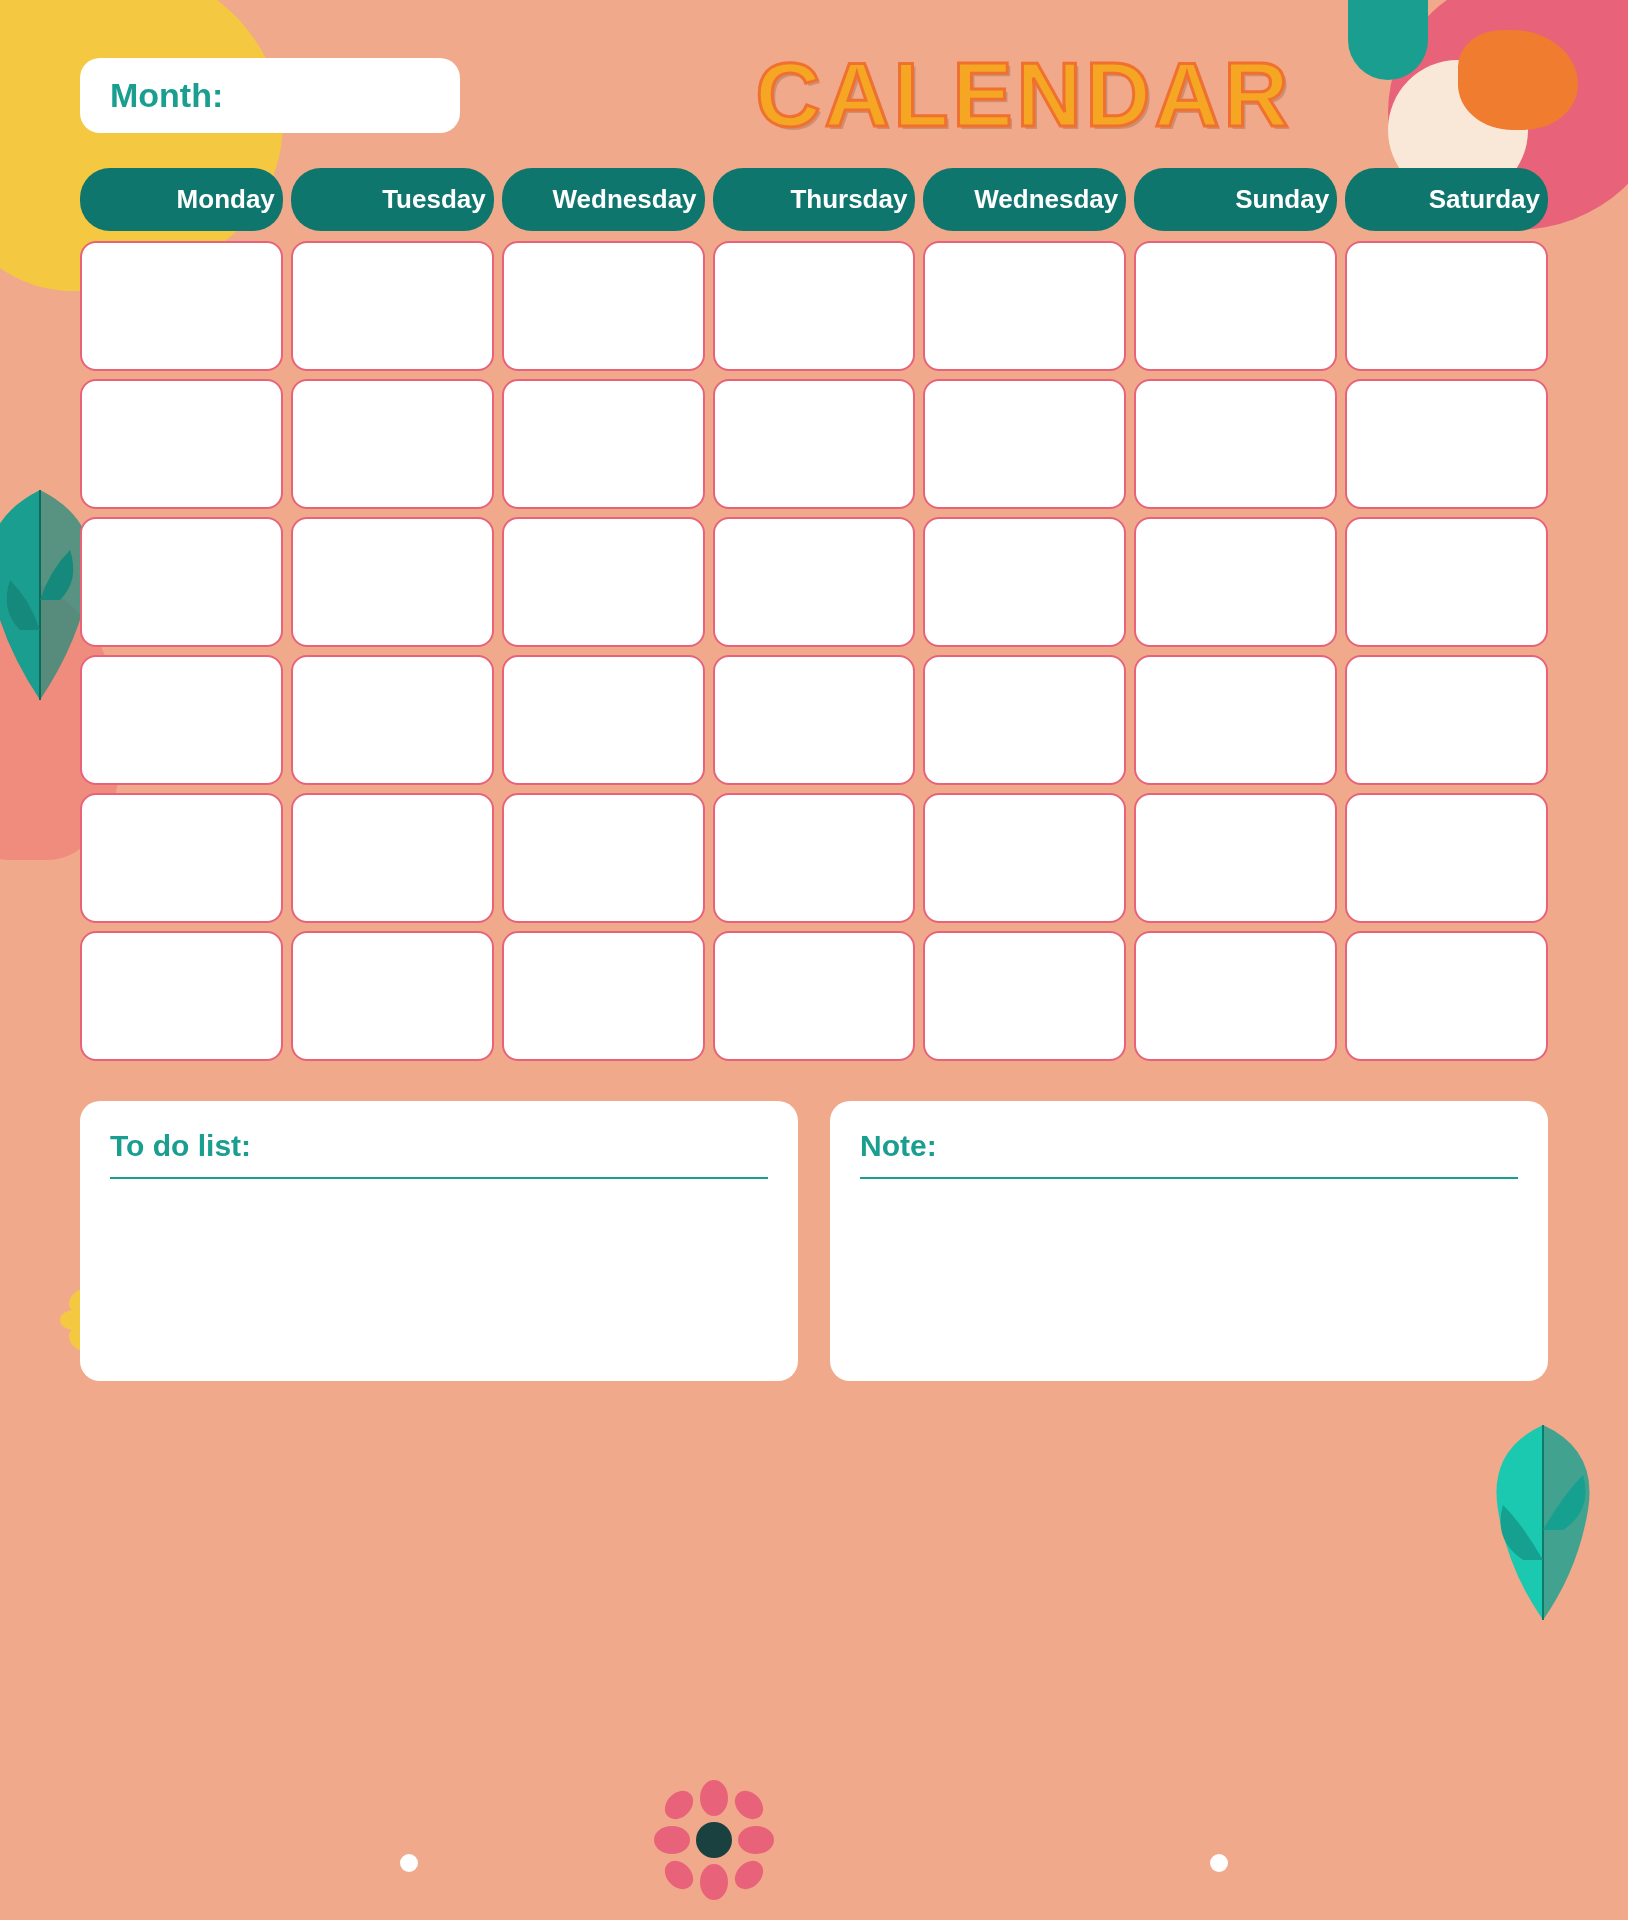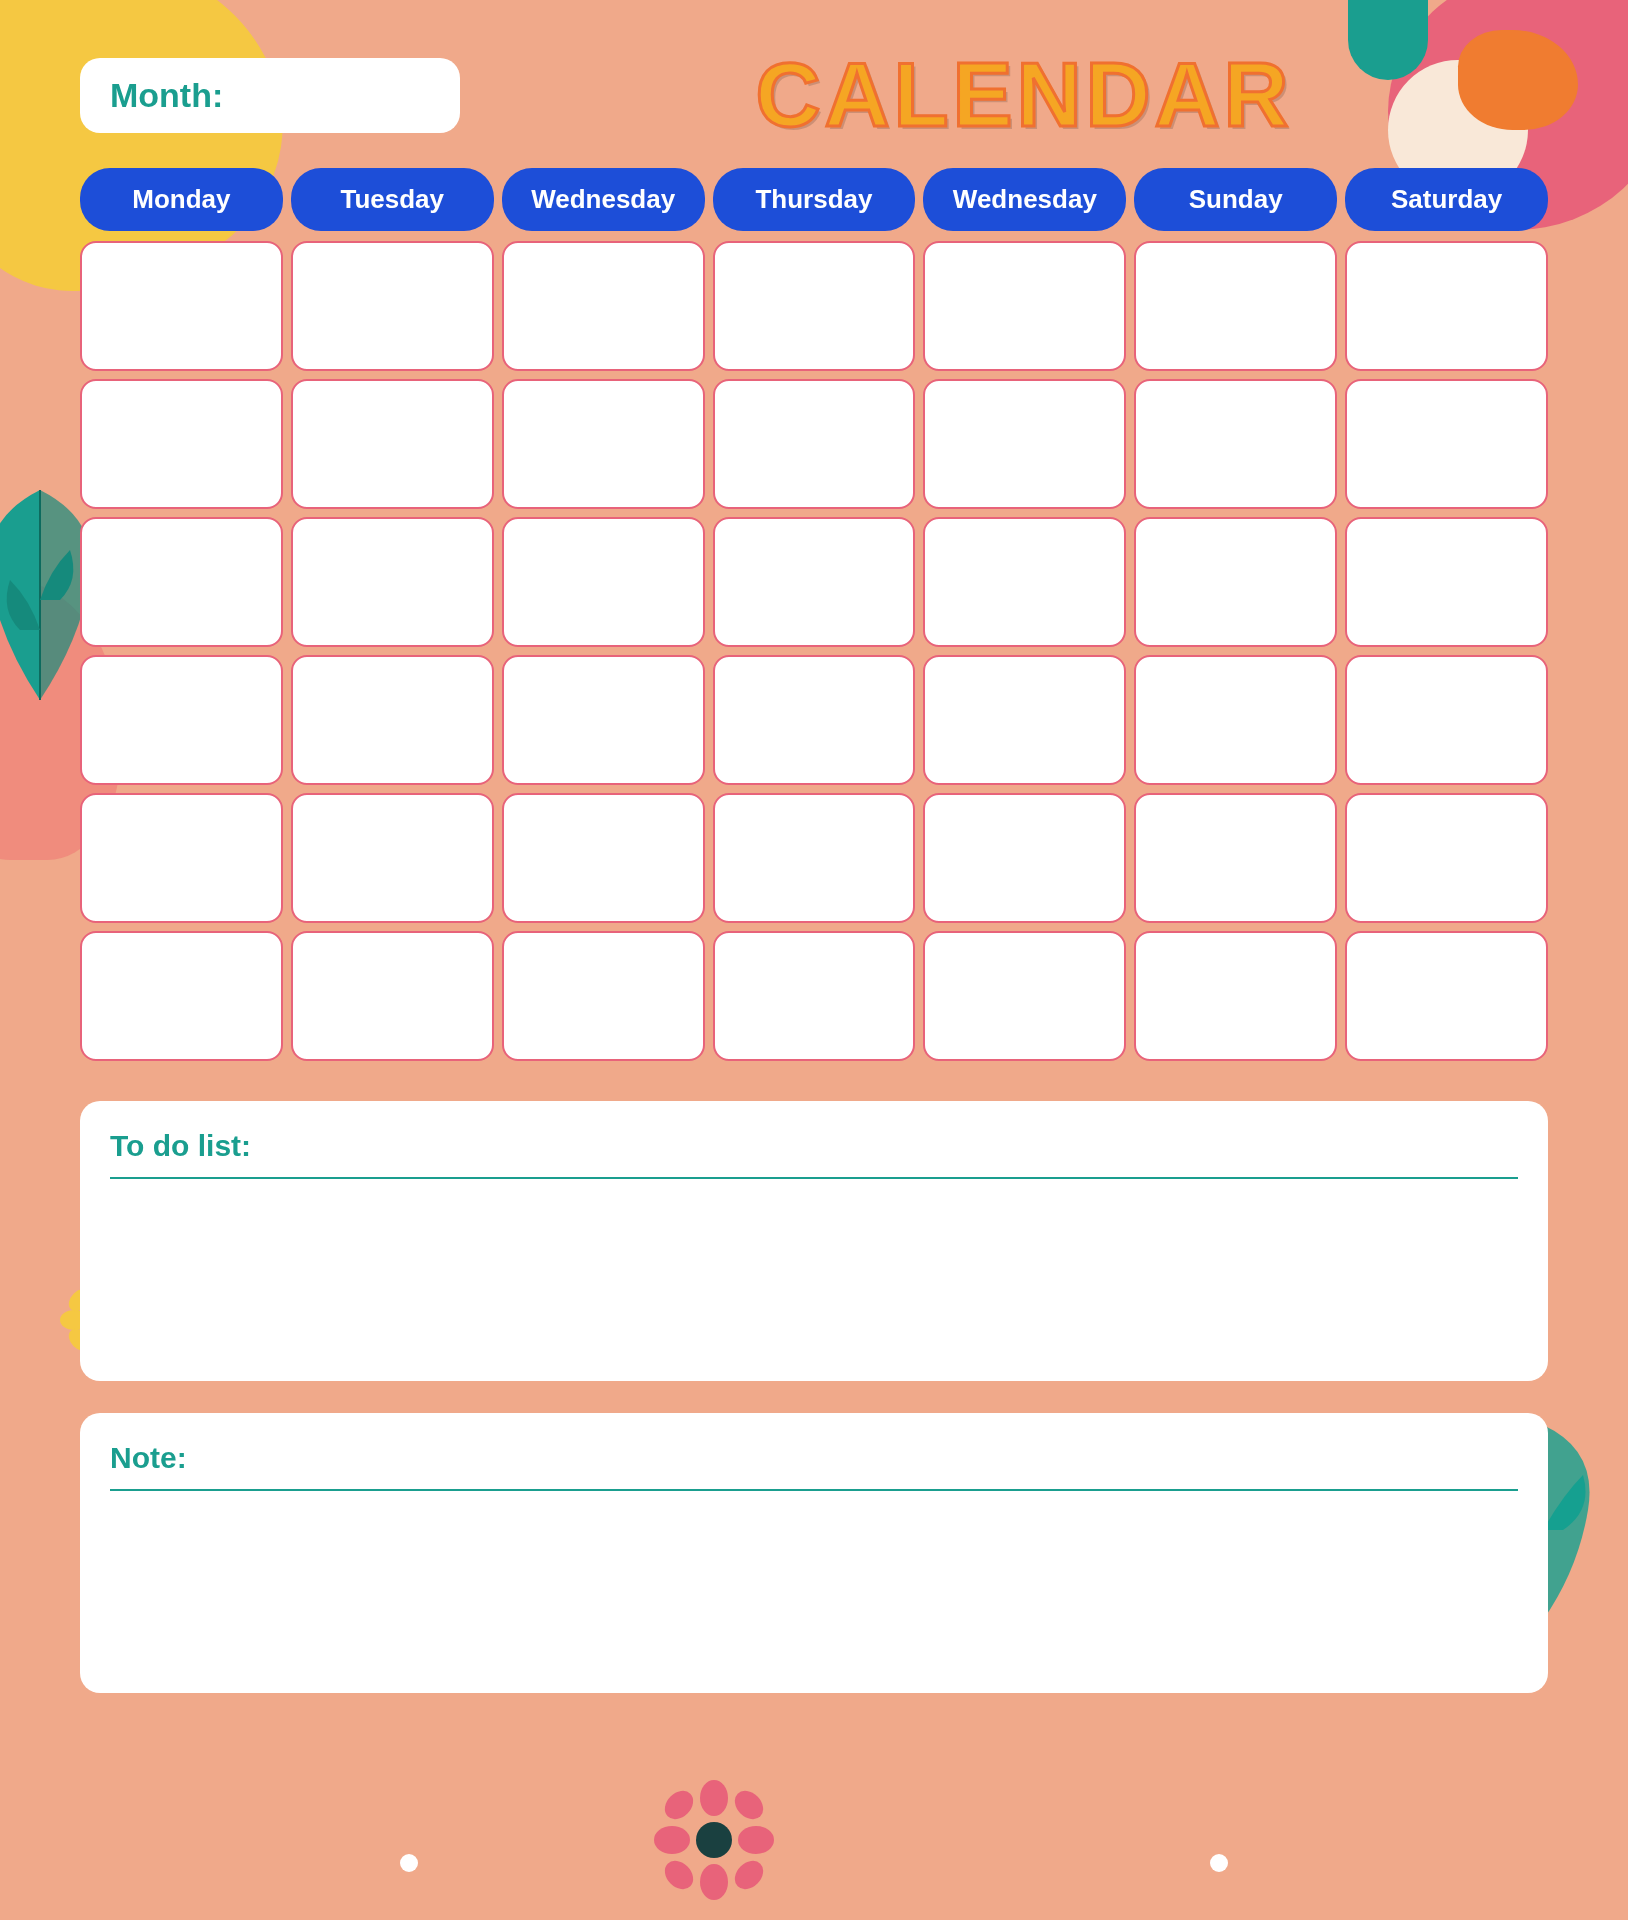--- a/index.html
+++ b/index.html
@@ -180,23 +180,23 @@
 
     
     .day-headers {
       display: grid;
       grid-template-columns: repeat(7, 1fr);
       gap: 8px;
       margin-bottom: 10px;
     }
 
     .day-header {
-      background: #1d4ed8;
+      background: #0f766e;
       color: white;
-      text-align: center;
+      text-align: right;
       padding: 16px 8px;
       border-radius: 30px;
       font-size: 26px;
       font-weight: bold;
     }
 
     
     .calendar-grid {
       display: grid;
       grid-template-columns: repeat(7, 1fr);
@@ -206,21 +206,21 @@
 
     .calendar-cell {
       background: white;
       border: 2px solid #e8637a;
       border-radius: 16px;
     }
 
     
     .bottom-section {
       display: grid;
-      grid-template-columns: 1fr;
+      grid-template-columns: 1fr 1fr;
       gap: 32px;
       margin-top: 40px;
     }
 
     .todo-box, .note-box {
       background: white;
       border-radius: 20px;
       padding: 28px 30px;
       min-height: 280px;
     }

